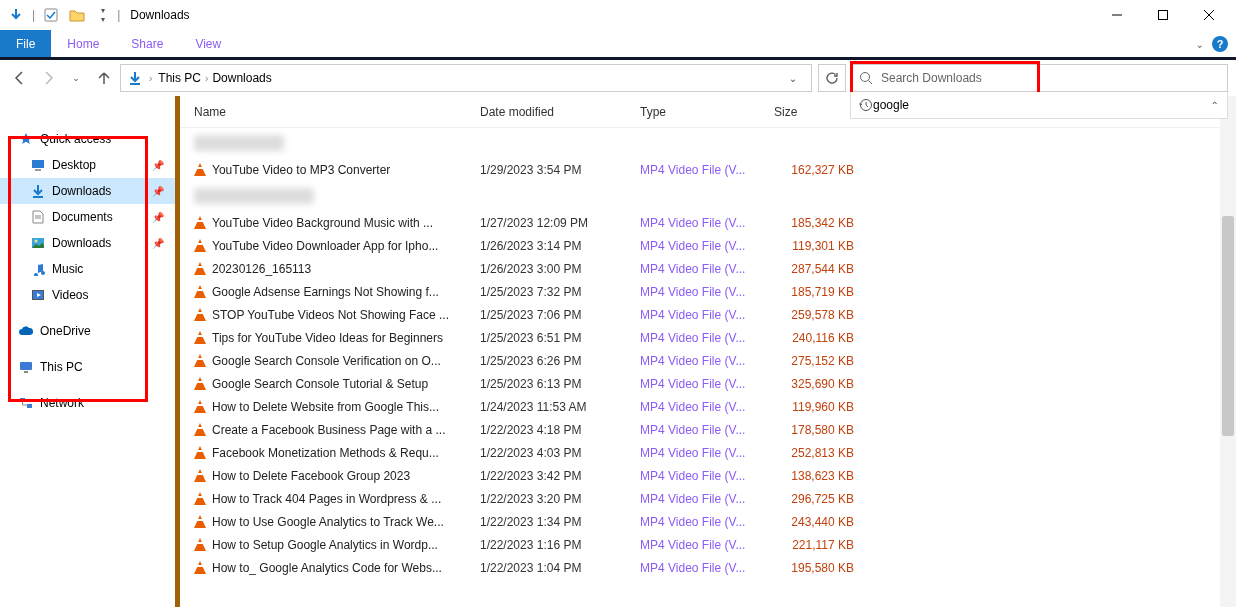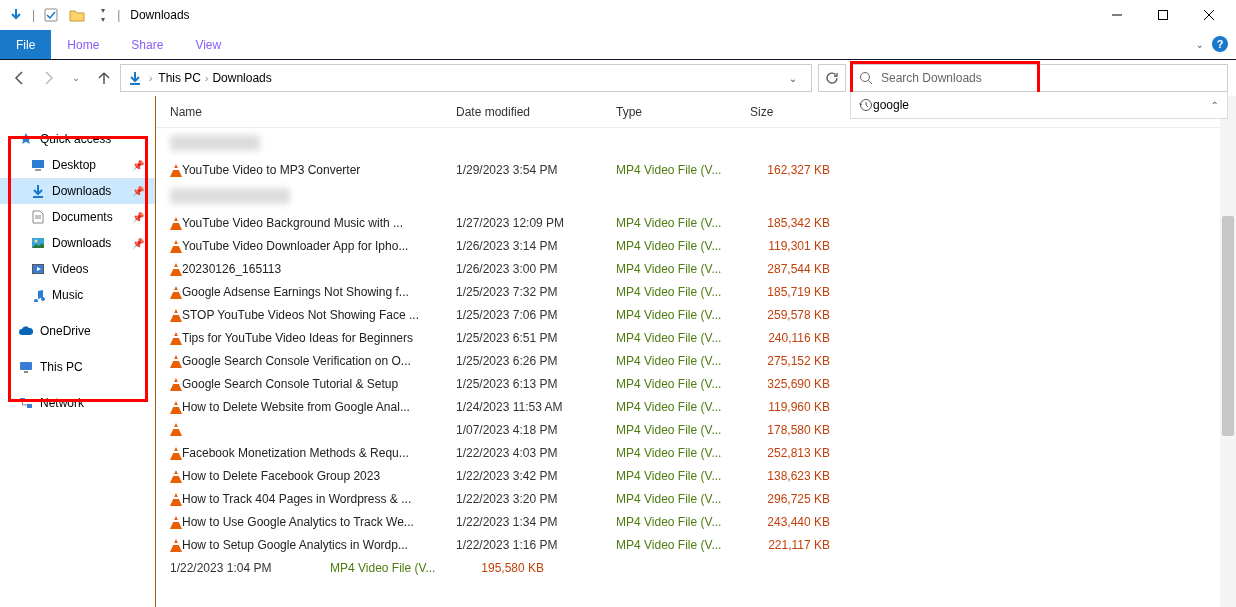--- a/index.html
+++ b/index.html
@@ -9,21 +9,21 @@
 .titlebar { height: 30px; display: flex; align-items: center; padding: 0 4px; }
 .titlebar .qat { display: flex; align-items: center; gap: 2px; }
 .titlebar .qat-item { width: 24px; height: 24px; display: flex; align-items: center; justify-content: center; }
 .titlebar .divider { color: #888; margin: 0 2px; }
 .titlebar .title { margin-left: 8px; font-size: 12px; }
 .titlebar .spacer { flex: 1; }
 .titlebar .win-controls { display: flex; }
 .titlebar .win-btn { width: 46px; height: 30px; display: flex; align-items: center; justify-content: center; font-size: 10px; }
 
 
-.ribbon { height: 30px; display: flex; align-items: stretch; border-bottom: 1px solid #0f172a; position: relative; }
+.ribbon { height: 30px; display: flex; align-items: stretch; border-bottom: 3px solid #0f172a; position: relative; }
 .ribbon .file-tab { background: #1979ca; color: #fff; padding: 0 16px; display: flex; align-items: center; font-size: 12px; }
 .ribbon .tab { padding: 0 16px; display: flex; align-items: center; color: #8b5cf6; }
 .ribbon .help { position: absolute; right: 8px; top: 6px; display: flex; align-items: center; gap: 8px; }
 .ribbon .help .chev { color: #666; font-size: 10px; }
 .ribbon .help-icon { width: 16px; height: 16px; border-radius: 50%; background: #1979ca; color: #fff; display: flex; align-items: center; justify-content: center; font-size: 11px; font-weight: bold; }
 
 
 .addr-row { height: 36px; display: flex; align-items: center; padding: 4px 8px; gap: 4px; position: relative; }
 .nav-btn { width: 24px; height: 24px; display: flex; align-items: center; justify-content: center; color: #555; }
 .nav-btn.disabled { color: #bbb; }
@@ -39,21 +39,21 @@
 .search-box { height: 28px; border: 1px solid #ccc; display: flex; align-items: center; padding: 8px 8px; gap: 8px; }
 .search-box input { border: none; outline: none; flex: 1; font-size: 12px; color: #333; }
 .search-box input::placeholder { color: #666; }
 .search-highlight { position: absolute; top: -3px; left: 0; width: 190px; height: 34px; border: 3px solid #ff0000; pointer-events: none; }
 .search-suggest { position: absolute; top: 28px; left: 0; right: 0; background: #fff; border: 1px solid #ddd; border-top: none; padding: 6px 8px; display: flex; align-items: center; z-index: 10; }
 .search-suggest .hist-icon { color: #555; }
 .search-suggest .close-suggest { margin-left: auto; color: #555; font-size: 10px; }
 
 
 .main { display: flex; height: calc(607px - 30px - 30px - 36px); }
-.sidebar { width: 156px; border-right: 1px solid #a16207; padding-top: 30px; position: relative; overflow: hidden; }
+.sidebar { width: 180px; border-right: 5px solid #a16207; padding-top: 30px; position: relative; overflow: hidden; }
 .sidebar-highlight { position: absolute; top: 40px; left: 8px; width: 140px; height: 266px; border: 3px solid #ff0000; pointer-events: none; z-index: 5; }
 .tree-group { margin-bottom: 10px; }
 .tree-item { display: flex; align-items: center; height: 26px; padding-left: 18px; gap: 6px; font-size: 12px; position: relative; cursor: default; }
 .tree-item.sub { padding-left: 30px; }
 .tree-item.selected { background: #cce8ff; }
 .tree-item .pin { position: absolute; right: 10px; color: #888; font-size: 10px; }
 .tree-item .ico { width: 16px; display: flex; justify-content: center; }
 
 .content { flex: 1; position: relative; overflow: hidden; }
 .col-headers { display: flex; height: 32px; align-items: center; border-bottom: 1px solid #eee; padding-left: 14px; color: #333; font-size: 12px; }
@@ -61,24 +61,24 @@
 .col-date { width: 160px; }
 .col-type { width: 134px; }
 .col-size { width: 90px; text-align: left; }
 
 .file-list { overflow-y: auto; height: calc(100% - 32px); }
 .group-header { height: 30px; display: flex; align-items: center; padding-left: 14px; }
 .group-header .blur { width: 90px; height: 16px; background: #ddd; filter: blur(3px); border-radius: 3px; }
 .group-header.g2 .blur { width: 120px; }
 
 .file-row { display: flex; align-items: center; height: 23px; padding-left: 14px; font-size: 12px; color: #222; }
-.file-row .fname { width: 286px; display: flex; align-items: flex-end; overflow: hidden; }
+.file-row .fname { width: 286px; display: flex; align-items: flex-start; gap: 6px; overflow: hidden; }
 .file-row .fname-text { white-space: nowrap; overflow: hidden; text-overflow: ellipsis; max-width: 250px; }
 .file-row .fdate { width: 160px; color: #333; }
-.file-row .ftype { width: 134px; color: #4d7c0f; white-space: nowrap; overflow: hidden; text-overflow: ellipsis; }
+.file-row .ftype { width: 134px; color: #8b5cf6; white-space: nowrap; overflow: hidden; text-overflow: ellipsis; }
 .file-row .fsize { width: 90px; text-align: right; color: #c2410c; padding-right: 10px; }
 
 .vlc-icon { width: 0; height: 0; border-left: 6px solid transparent; border-right: 6px solid transparent; border-bottom: 13px solid #e85e00; position: relative; }
 .vlc-icon::after { content: ""; position: absolute; left: -4px; top: 4px; width: 8px; height: 2px; background: #fff; }
 
 .scrollbar-stub { position: absolute; right: 0; top: 0; width: 16px; height: 100%; background: #f4f4f4; }
 .scrollbar-stub .thumb { position: absolute; right: 2px; top: 120px; width: 12px; height: 220px; background: #c7c7c7; border-radius: 2px; }
 
 svg { display: block; }
 </style>
@@ -256,35 +256,35 @@
                 <rect x="1" y="1" width="12" height="10" fill="#39a5dc"></rect>
                 <circle cx="5" cy="4" r="1.5" fill="#ffe36e"></circle>
                 <path d="M1 11 l4 -4 l3 2 l3 -3 l2 2 v3 z" fill="#2d7a36"></path>
               </svg>
             </span>
             <span>Downloads</span>
             <span class="pin">📌</span>
           </div>
           <div class="tree-item sub">
             <span class="ico">
+              <svg width="14" height="14" viewBox="0 0 14 14">
+                <path d="M5 11 a2 2 0 1 0 .01 0 M7 11 V3 l5 -1 v7 a2 2 0 1 1 -.01 0" fill="#2b7cd3"></path>
+              </svg>
+            </span>
+            <span>Music</span>
+          </div>
+          <div class="tree-item sub">
+            <span class="ico">
               <svg width="14" height="12" viewBox="0 0 14 12">
                 <rect x="1" y="1" width="12" height="10" fill="#555"></rect>
                 <rect x="2" y="2" width="10" height="8" fill="#3a7bd5"></rect>
                 <path d="M6 4 l4 2 -4 2 z" fill="#fff"></path>
               </svg>
             </span>
             <span>Videos</span>
-          </div>
-          <div class="tree-item sub">
-            <span class="ico">
-              <svg width="14" height="14" viewBox="0 0 14 14">
-                <path d="M5 11 a2 2 0 1 0 .01 0 M7 11 V3 l5 -1 v7 a2 2 0 1 1 -.01 0" fill="#2b7cd3"></path>
-              </svg>
-            </span>
-            <span>Music</span>
           </div>
         </div>
     </div>
 
     <div class="tree-group">
       <div class="tree-item">
         <span class="ico">
             <svg width="16" height="12" viewBox="0 0 16 12">
               <path d="M4 10 a3 3 0 0 1 0 -6 a4 4 0 0 1 7 -1 a3 3 0 0 1 1 7 z" fill="#0364b8"></path>
             </svg>
@@ -414,31 +414,32 @@
               <span class="vlc-icon"></span>
               <span class="fname-text">Google Search Console Tutorial &amp; Setup</span>
             </div>
             <div class="fdate">1/25/2023 6:13 PM</div>
             <div class="ftype">MP4 Video File (V...</div>
             <div class="fsize">325,690 KB</div>
           </div>
           <div class="file-row">
             <div class="fname">
               <span class="vlc-icon"></span>
-              <span class="fname-text">How to Delete Website from Google Anal...</span>
+              <span class="fname-text">How to Delete Website from Google This...</span>
             </div>
             <div class="fdate">1/24/2023 11:53 AM</div>
             <div class="ftype">MP4 Video File (V...</div>
             <div class="fsize">119,960 KB</div>
           </div>
           <div class="file-row">
             <div class="fname">
               <span class="vlc-icon"></span>
-            </div>
-            <div class="fdate">1/07/2023 4:18 PM</div>
+              <span class="fname-text">Create a Facebook Business Page with a ...</span>
+            </div>
+            <div class="fdate">1/22/2023 4:18 PM</div>
             <div class="ftype">MP4 Video File (V...</div>
             <div class="fsize">178,580 KB</div>
           </div>
           <div class="file-row">
             <div class="fname">
               <span class="vlc-icon"></span>
               <span class="fname-text">Facebook Monetization Methods &amp; Requ...</span>
             </div>
             <div class="fdate">1/22/2023 4:03 PM</div>
             <div class="ftype">MP4 Video File (V...</div>
@@ -474,20 +475,24 @@
           <div class="file-row">
             <div class="fname">
               <span class="vlc-icon"></span>
               <span class="fname-text">How to Setup Google Analytics in Wordp...</span>
             </div>
             <div class="fdate">1/22/2023 1:16 PM</div>
             <div class="ftype">MP4 Video File (V...</div>
             <div class="fsize">221,117 KB</div>
           </div>
           <div class="file-row">
+            <div class="fname">
+              <span class="vlc-icon"></span>
+              <span class="fname-text">How to_ Google Analytics Code for Webs...</span>
+            </div>
             <div class="fdate">1/22/2023 1:04 PM</div>
             <div class="ftype">MP4 Video File (V...</div>
             <div class="fsize">195,580 KB</div>
           </div>
         </div>
     </div>
 
     <div class="scrollbar-stub">
       <div class="thumb"></div>
     </div>

